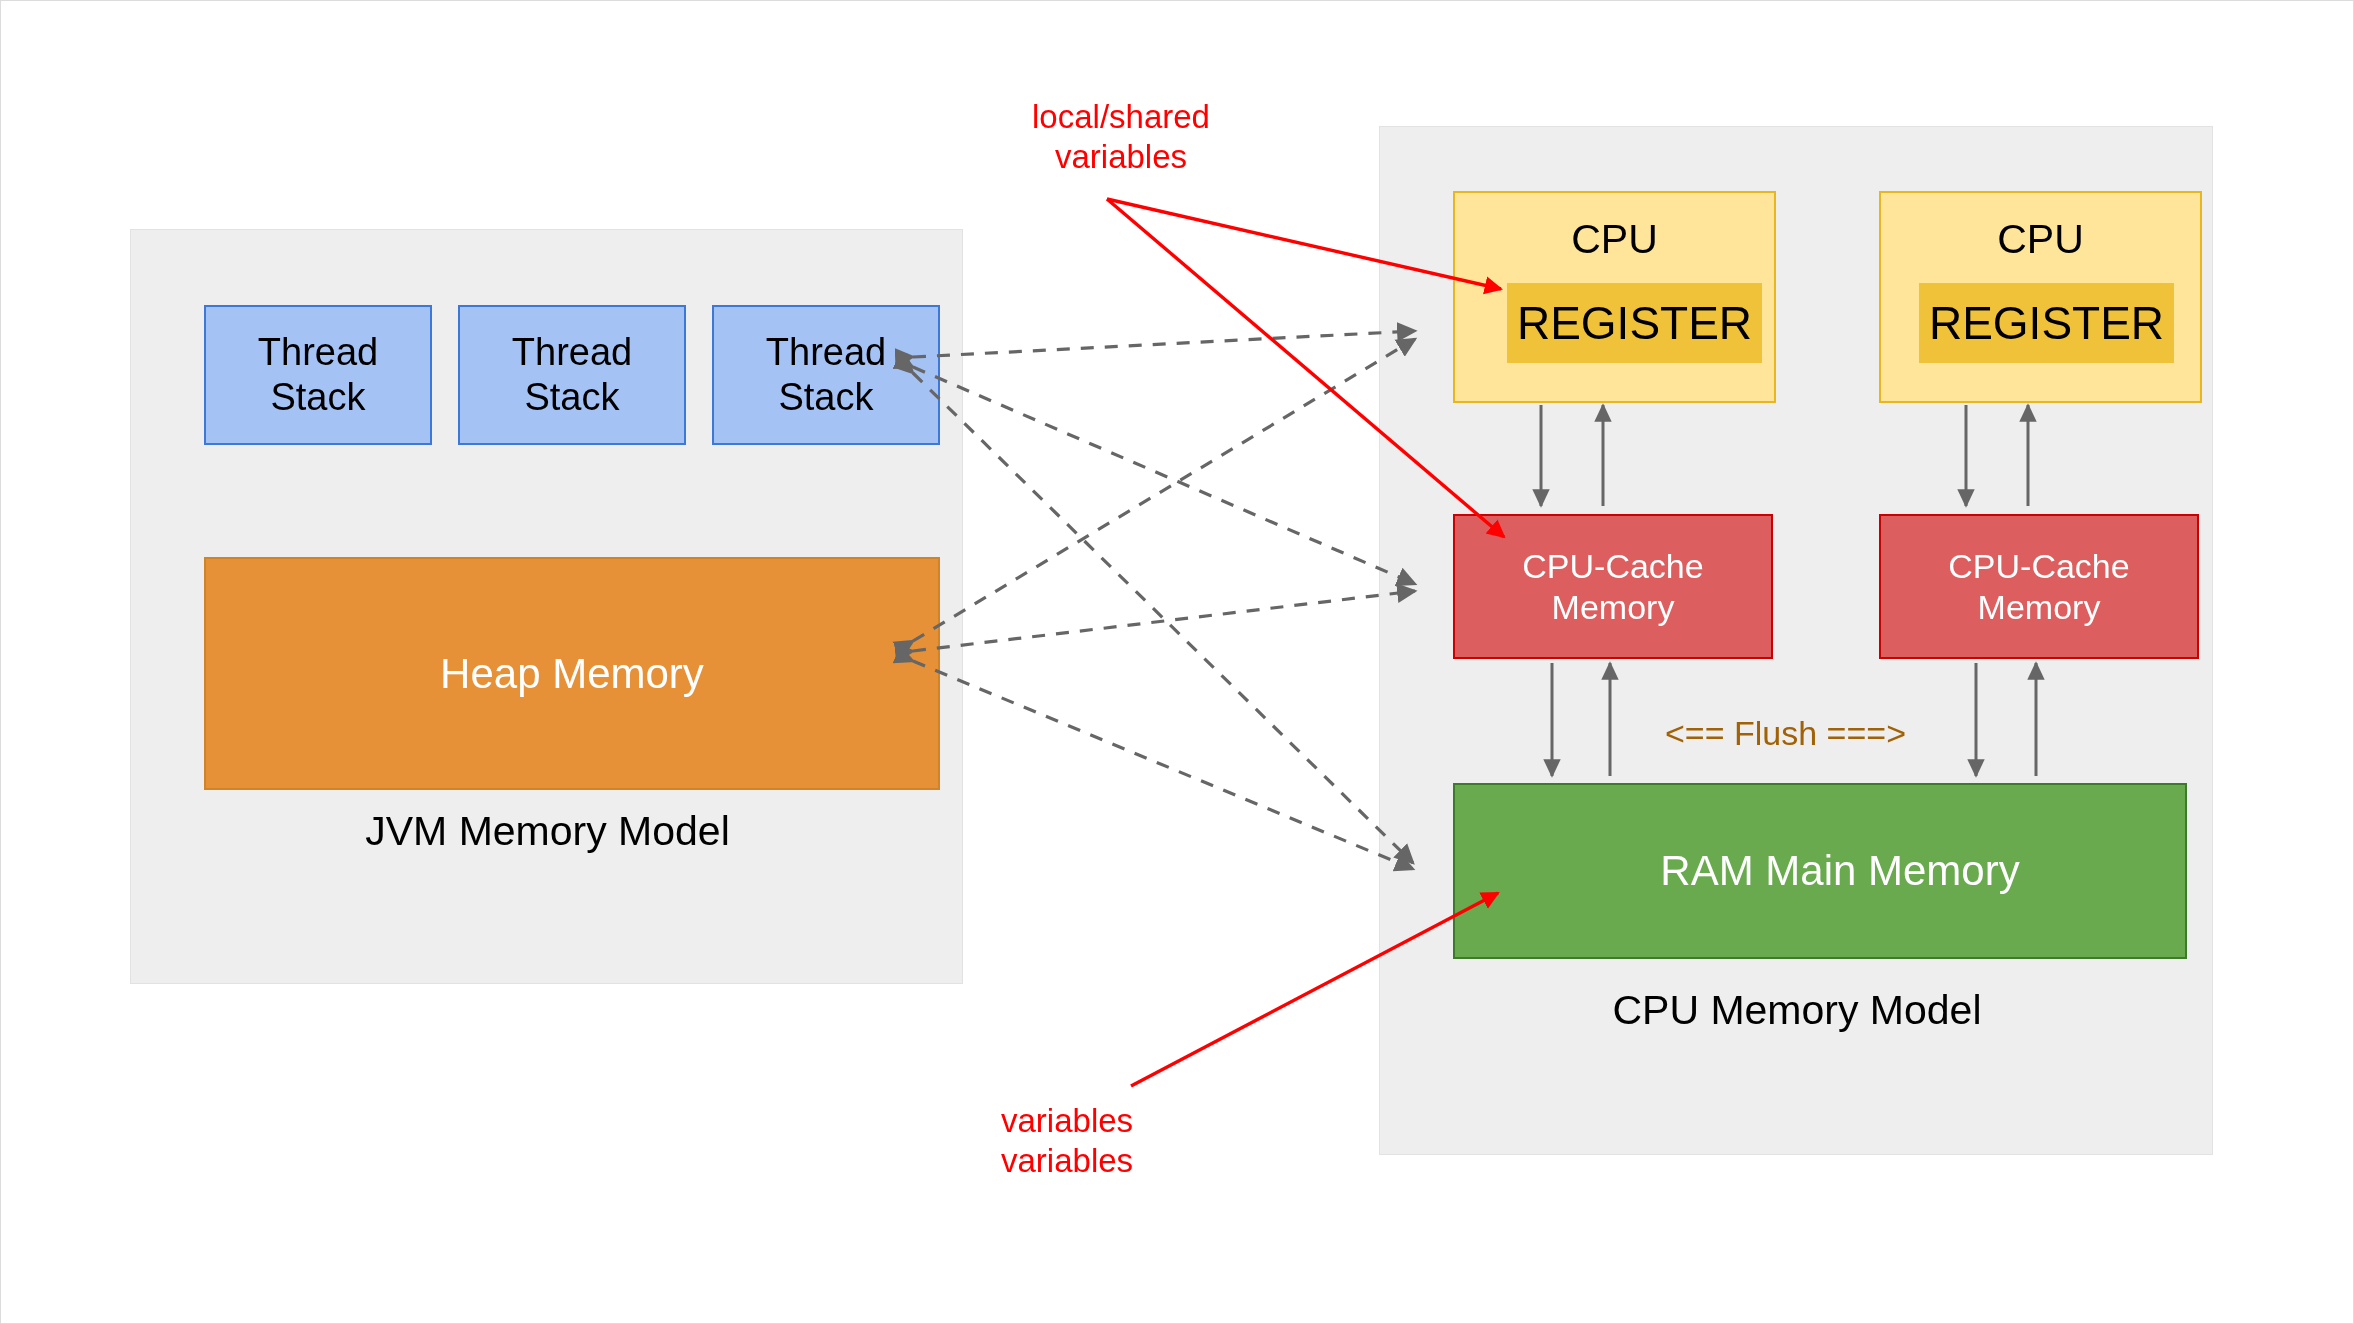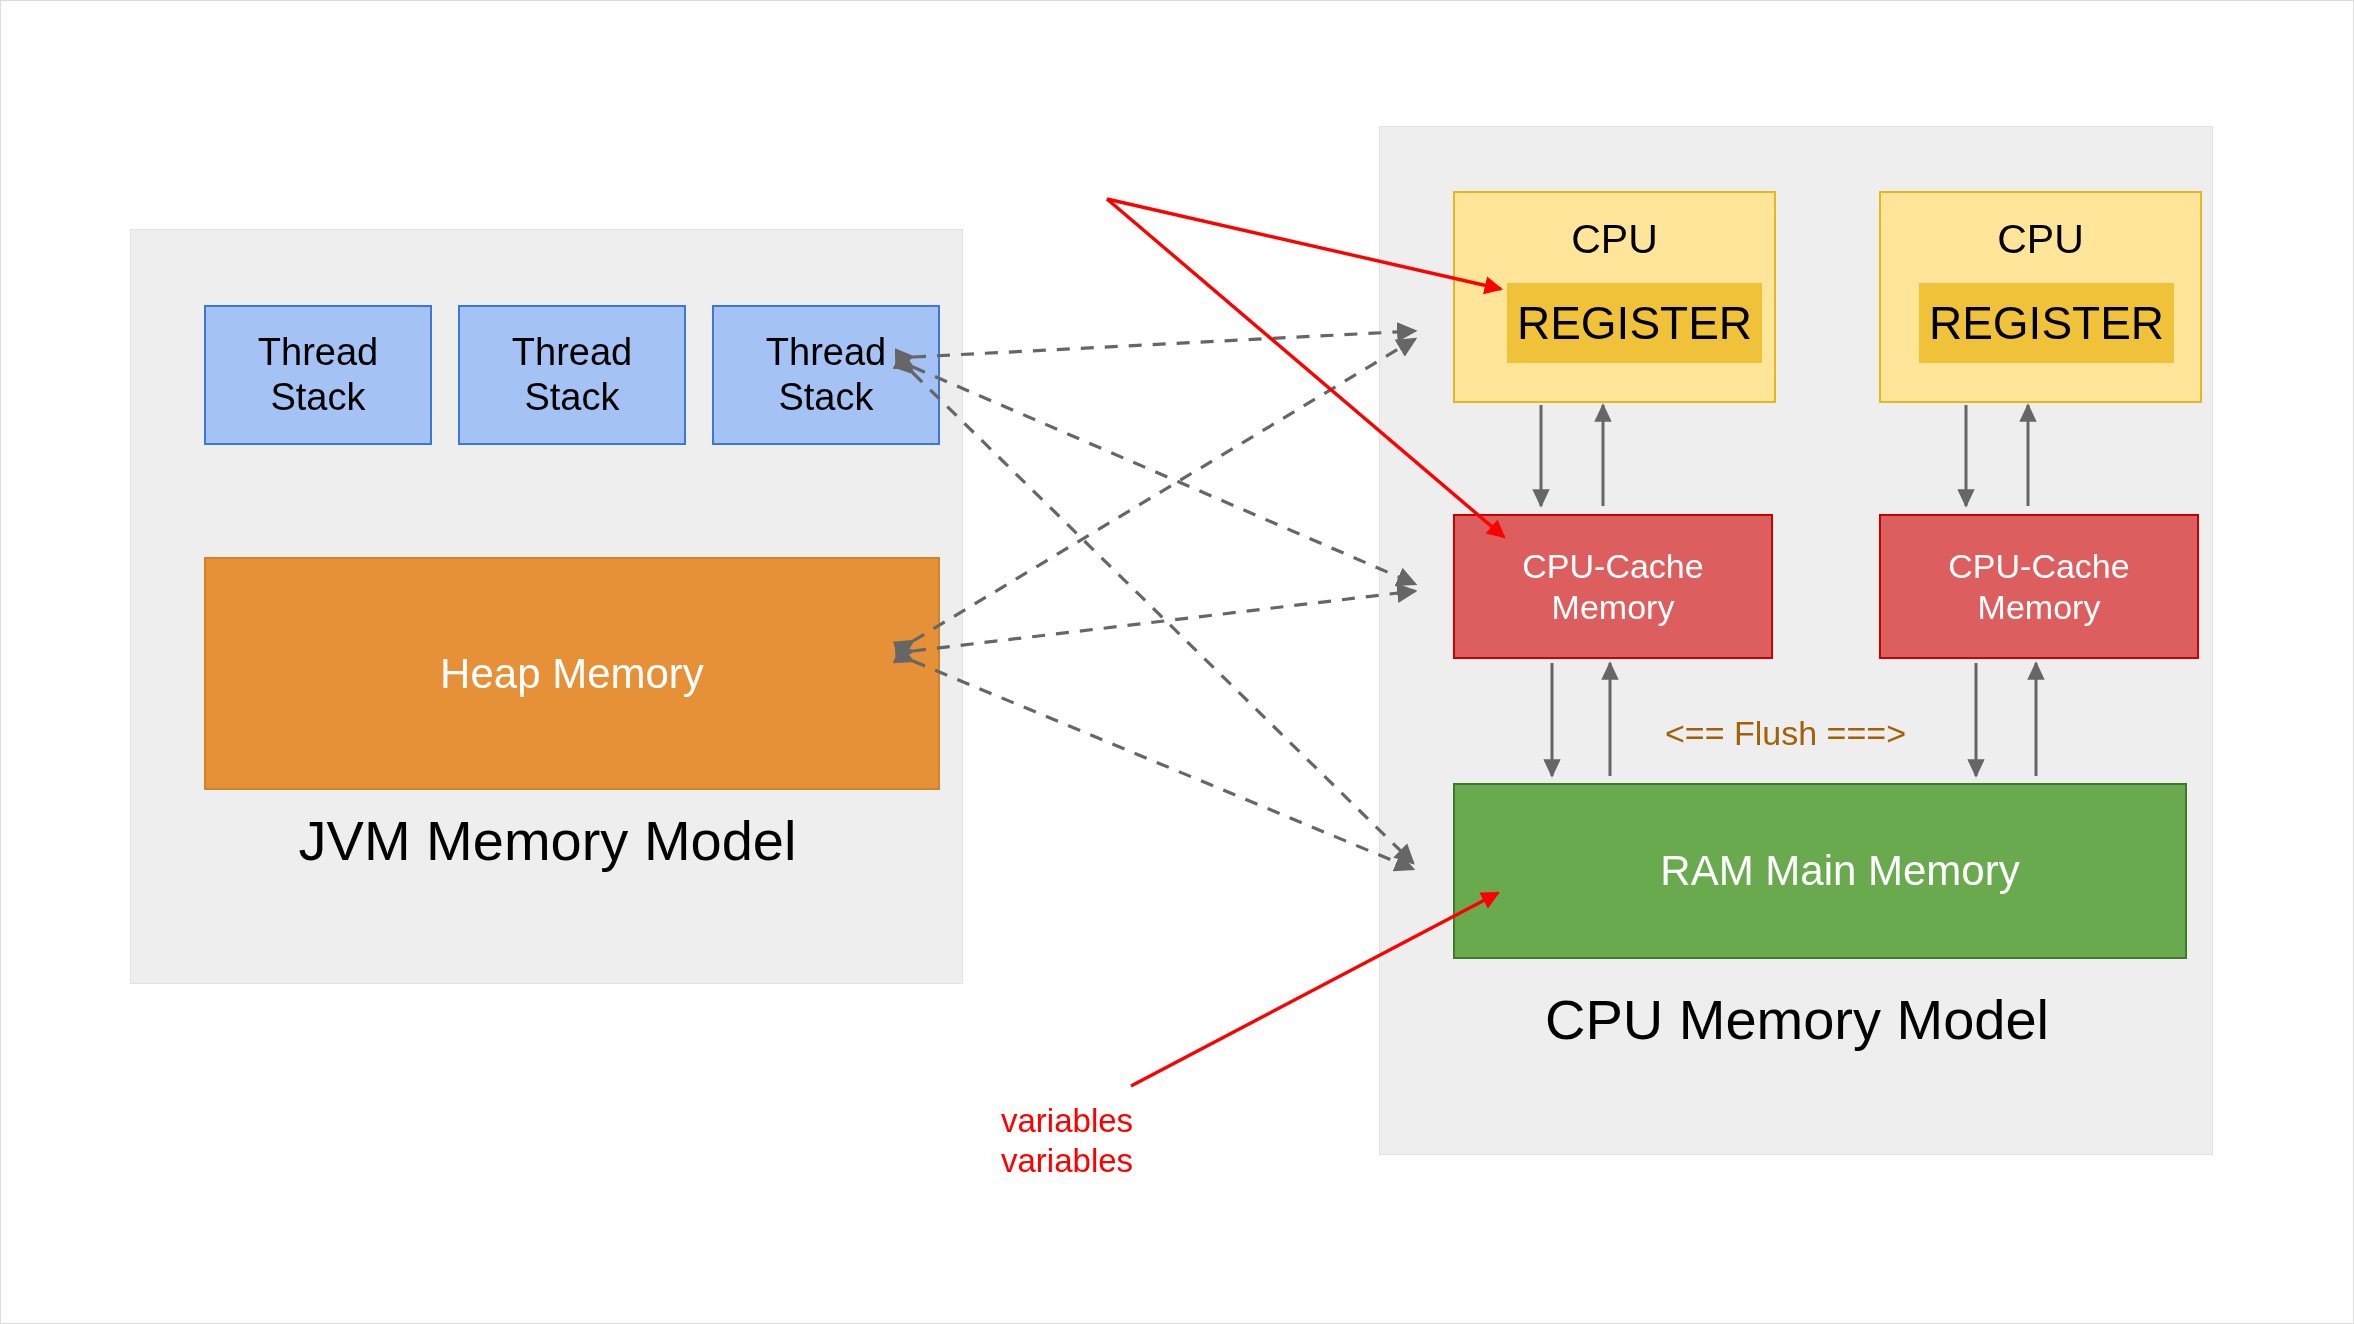--- a/index.html
+++ b/index.html
@@ -26,21 +26,21 @@
     background: #eeeeee;
     border: 1px solid #e2e2e2;
     box-sizing: border-box;
   }
   #jvm-panel  { left: 129px;  top: 228px; width: 833px;  height: 755px; }
   #cpu-panel  { left: 1378px; top: 125px; width: 834px;  height: 1029px; padding-left: 32px; }
 
   .panel-title {
     position: absolute;
     color: #000000;
-    font-size: 56px;
+    font-size: 41px;
     white-space: nowrap;
     letter-spacing: 0px;
   }
   #jvm-title { left: 0; top: 578px;  width: 833px; text-align: center; }
   #cpu-title { left: 0; top: 860px;  width: 834px; text-align: center; }
 
   
   .box {
     position: absolute;
     box-sizing: border-box;
@@ -202,20 +202,22 @@
 
   <div class="box cache-box" id="cache-box-1" style="white-space: pre-line;">CPU-Cache
 Memory</div>
   <div class="box cache-box" id="cache-box-2" style="white-space: pre-line;">CPU-Cache
 Memory</div>
 
   <div class="box" id="ram-memory">RAM Main Memory</div>
 
   <div id="label-flush">&lt;== Flush ===&gt;</div>
 
+  <div class="annotation" id="label-local-shared">local/shared
+variables</div>
 
   <div class="annotation" id="label-volatile">variables variables</div>
 
   <svg id="wires" viewBox="0 0 2354 1324" xmlns="http://www.w3.org/2000/svg">
     <defs>
       <marker id="gray-head" markerWidth="7" markerHeight="7" refX="5.6" refY="3.5" orient="auto" markerUnits="strokeWidth">
         <path d="M0,0.4 L6.4,3.5 L0,6.6 z" fill="#666666"></path>
       </marker>
       <marker id="gray-head-sm" markerWidth="7" markerHeight="7" refX="5.6" refY="3.5" orient="auto" markerUnits="strokeWidth">
         <path d="M0,0.6 L6.2,3.5 L0,6.4 z" fill="#666666"></path>

